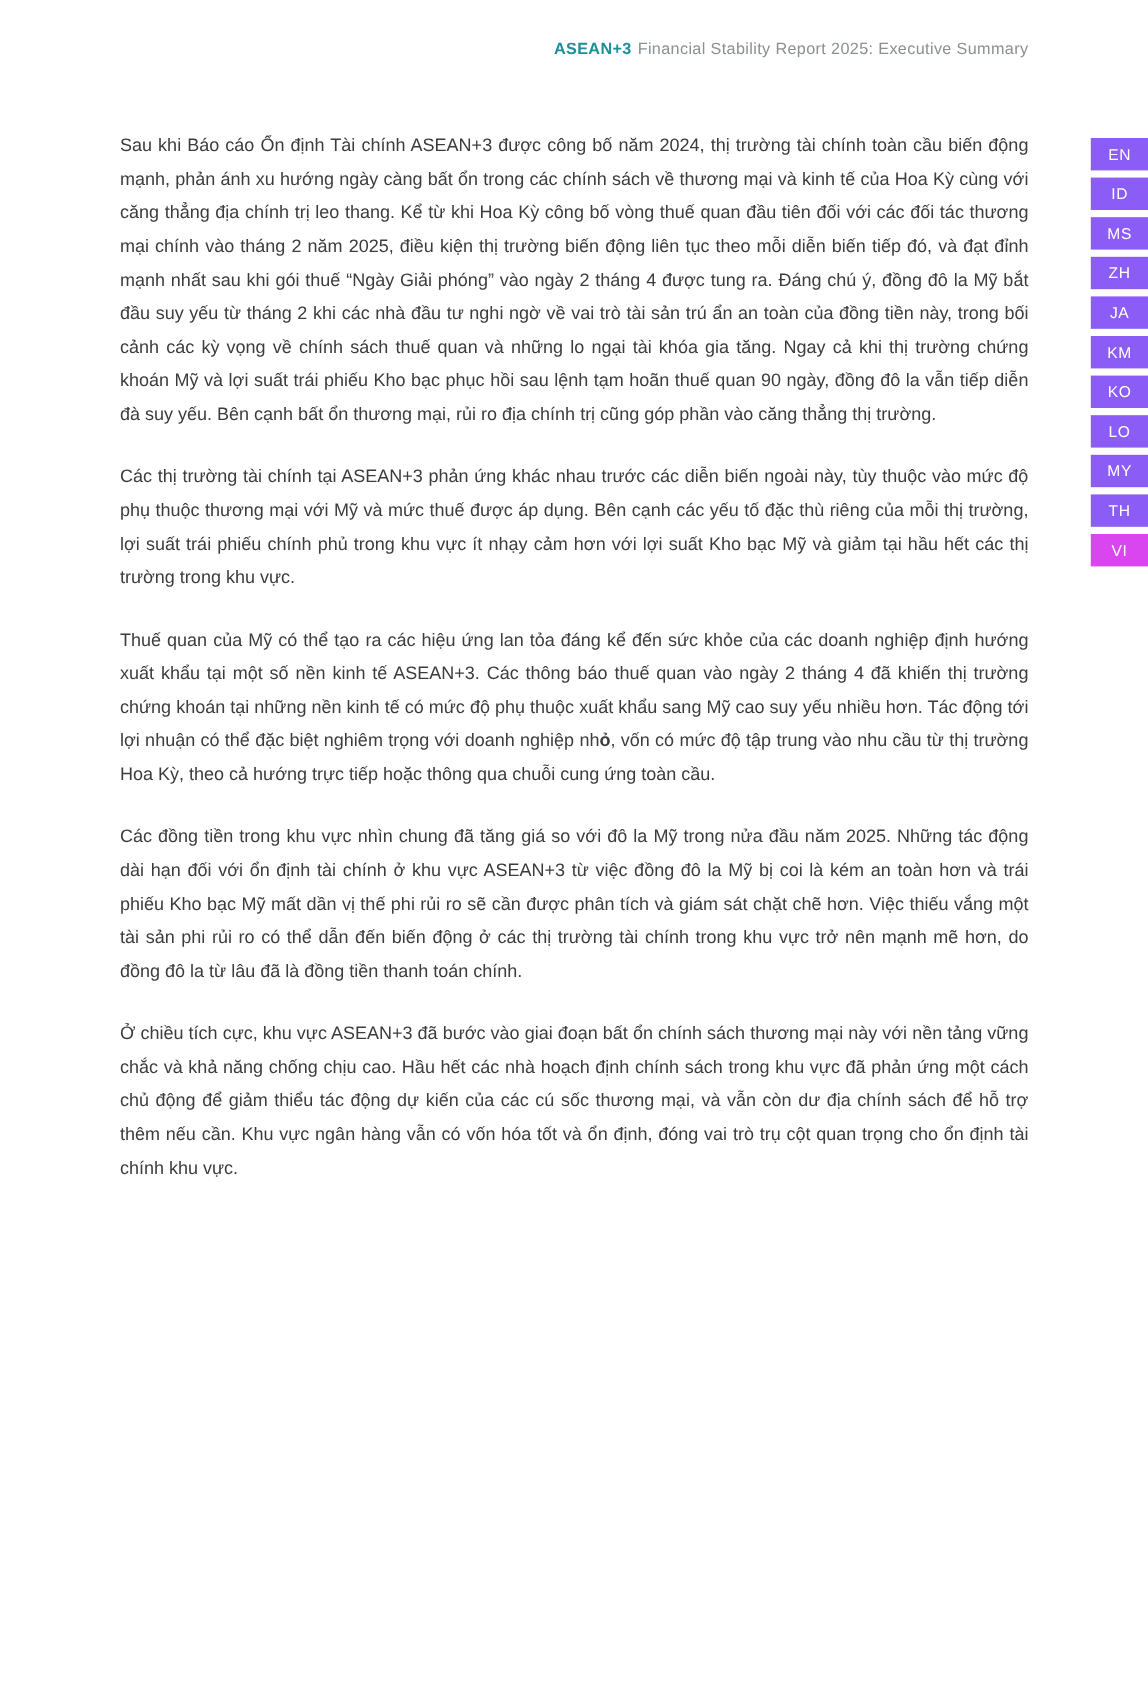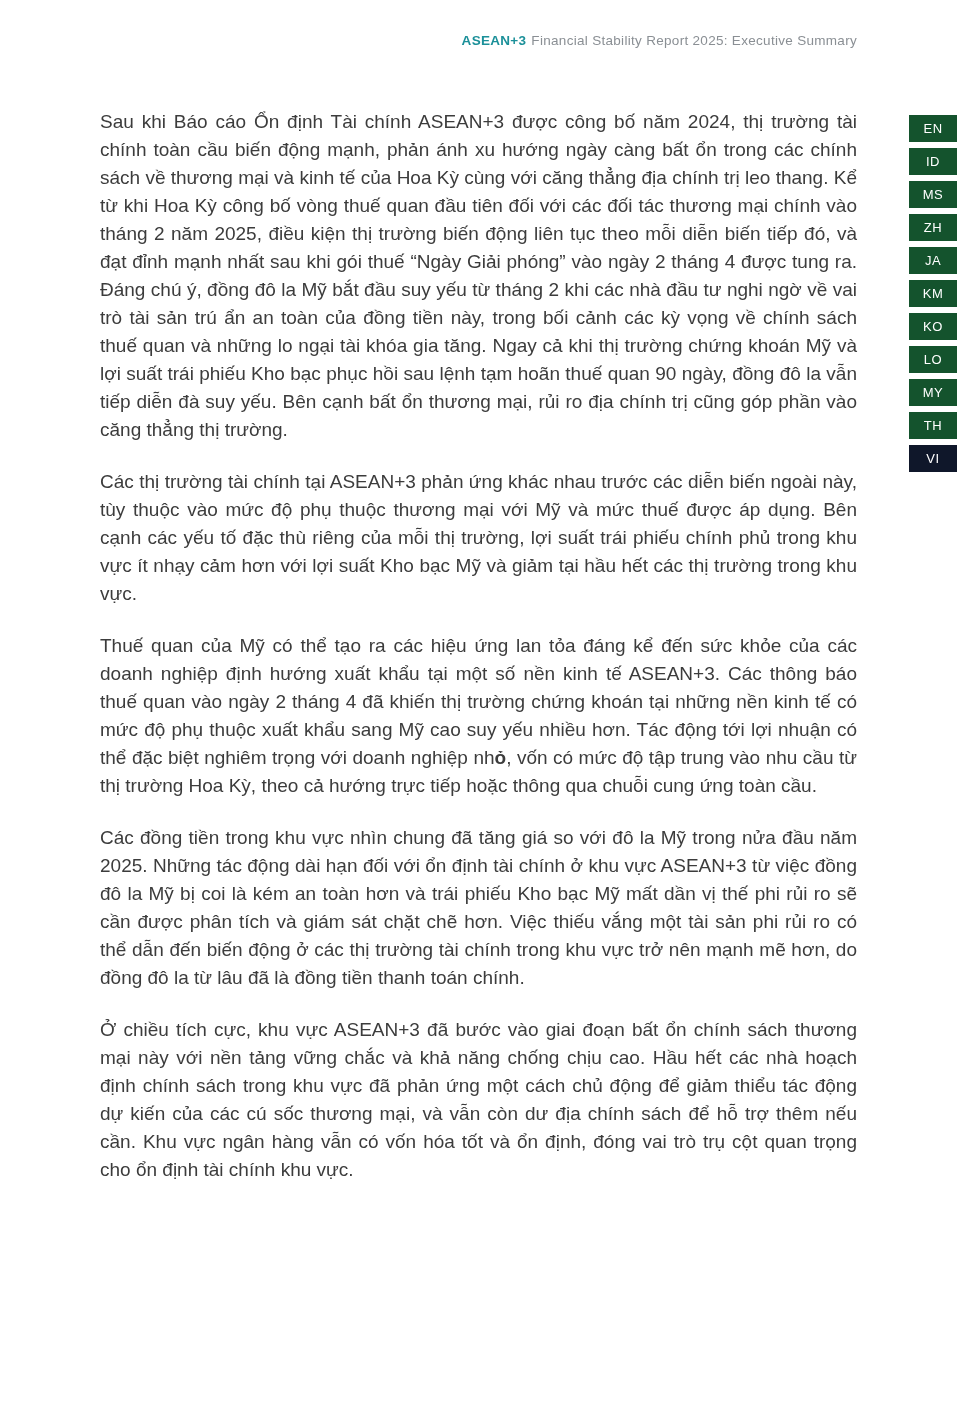--- a/index.html
+++ b/index.html
@@ -32,50 +32,50 @@
     position: absolute;
     top: 115px;
     right: 0;
     width: 48px;
     display: flex;
     flex-direction: column;
     gap: 6px;
   }
   .lang-tab {
     height: 27px;
-    background: #14532d;
+    background: #8b5cf6;
     color: #ffffff;
     font-size: 13px;
     letter-spacing: 0.5px;
     display: flex;
     align-items: center;
     justify-content: center;
     cursor: pointer;
     user-select: none;
   }
-  .lang-tab.active { background: #0f172a; }
+  .lang-tab.active { background: #d946ef; }
 
   .content {
     position: absolute;
     left: 100px;
     top: 108px;
     width: 757px;
   }
   .page-title {
     margin: 0 0 22px 0;
     color: #16868d;
     font-size: 26px;
     font-weight: 700;
     line-height: 49px;
     text-align: justify;
   }
   .body-paragraph {
     margin: 0 0 24px 0;
     color: #3c3c3c;
-    font-size: 19px;
+    font-size: 15px;
     line-height: 28px;
     text-align: justify;
   }
   .body-paragraph b { font-weight: 700; }
 
   .page-footer {
     position: absolute;
     bottom: 32px;
     left: 100px;
     width: 757px;

